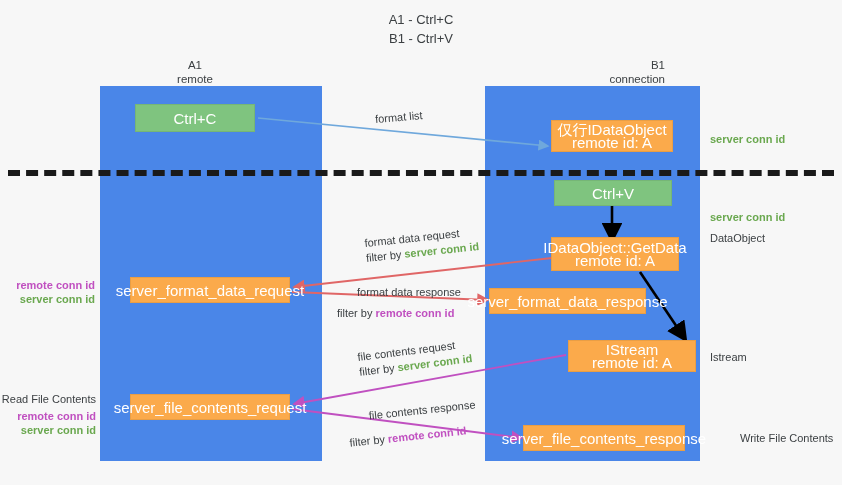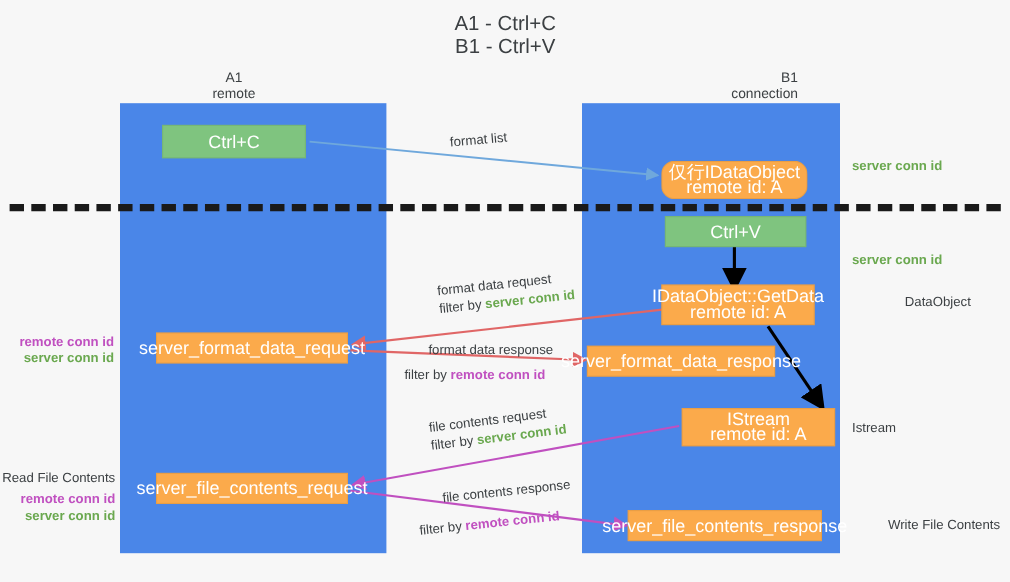--- a/index.html
+++ b/index.html
@@ -9,21 +9,21 @@
     font-family:"Liberation Sans", sans-serif;
     color:#3c4043;
     position:relative;
     overflow:hidden;
   }
   .canvas{position:absolute;inset:0;}
 
   
   .title{
     position:absolute;left:0;right:0;top:10px;
-    text-align:center;font-size:17px;line-height:19px;color:#3c4043;
+    text-align:center;font-size:13px;line-height:19px;color:#3c4043;
   }
 
   
   .lane-head{
     position:absolute;text-align:center;font-size:11.5px;line-height:14px;color:#3c4043;
   }
 
   
   .lane{
     position:absolute;background:#4a86e8;
@@ -113,21 +113,21 @@
 
     <line x1="566" y1="355" x2="294" y2="404" stroke="#c050c0" stroke-width="1.8" marker-end="url(#ah-mag)"></line>
 
     <line x1="292" y1="409" x2="522" y2="438" stroke="#c050c0" stroke-width="1.8" marker-end="url(#ah-mag)"></line>
   </svg>
 
   <div class="dashed"></div>
 
   <div class="box green" style="left:135px;top:104px;width:120px;height:28px;">Ctrl+C</div>
 
-  <div class="box orange" style="left:551px;top:134px;width:122px;height:32px;flex-direction:column;border-radius:11px;">
+  <div class="box orange" style="left:551px;top:120px;width:122px;height:32px;flex-direction:column;">
     <span>仅行IDataObject</span>
     <span>remote id: A</span>
   </div>
 
   <div class="box green" style="left:554px;top:180px;width:118px;height:26px;">Ctrl+V</div>
 
   <div class="box orange" style="left:551px;top:237px;width:128px;height:34px;flex-direction:column;">
     <span>IDataObject::GetData</span>
     <span>remote id: A</span>
   </div>
@@ -176,21 +176,21 @@
   </div>
 
   <div class="note right" style="left:710px;top:132px;">
     <span class="green">server conn id</span>
   </div>
 
   <div class="note right" style="left:710px;top:210px;">
     <span class="green">server conn id</span>
   </div>
 
-  <div class="note right" style="left:710px;top:245px;margin-left:44px;">
+  <div class="note right" style="left:710px;top:231px;">
     <span class="plain">DataObject</span>
   </div>
 
   <div class="note right" style="left:710px;top:350px;">
     <span class="plain">Istream</span>
   </div>
 
   <div class="note right" style="left:710px;top:431px;margin-left:30px;">
     <span class="plain">Write File Contents</span>
   </div>

